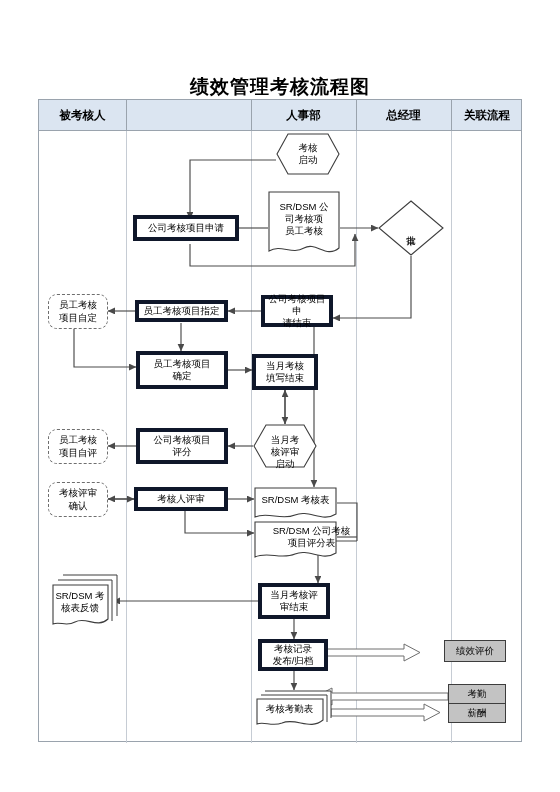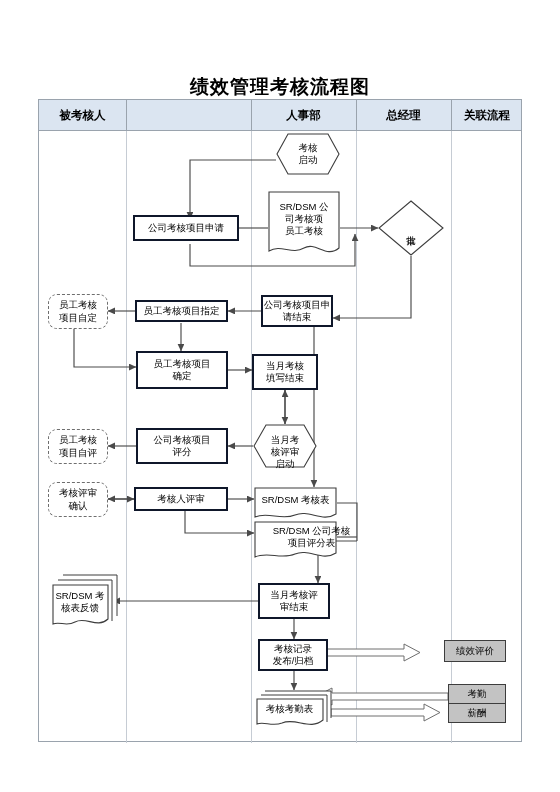--- a/index.html
+++ b/index.html
@@ -49,21 +49,21 @@
   #canvas svg{position:absolute;left:0;top:0;}
 
   .node{
     position:absolute;
     box-sizing:border-box;
     display:flex;align-items:center;justify-content:center;
     text-align:center;
     font-size:9.5px;line-height:1.28;color:#000;
     background:#fff;
   }
-  .proc{border:2px solid #0f172a;}
+  .proc{border:4px solid #0f172a;}
   .dashed{border:1px dashed #6e6e6e;border-radius:9px;}
   .gray{background:#c3c3c3;border:1px solid #3d3d3d;}
   .shape-wrap{position:absolute;}
   .shape-wrap svg{position:absolute;left:0;top:0;}
   .shape-wrap .lbl{
     position:absolute;left:0;top:0;width:100%;height:100%;
     display:flex;align-items:center;justify-content:center;
     text-align:center;font-size:9.5px;line-height:1.28;color:#000;
   }
   .vtext{writing-mode:vertical-rl;text-orientation:upright;letter-spacing:0px;}

